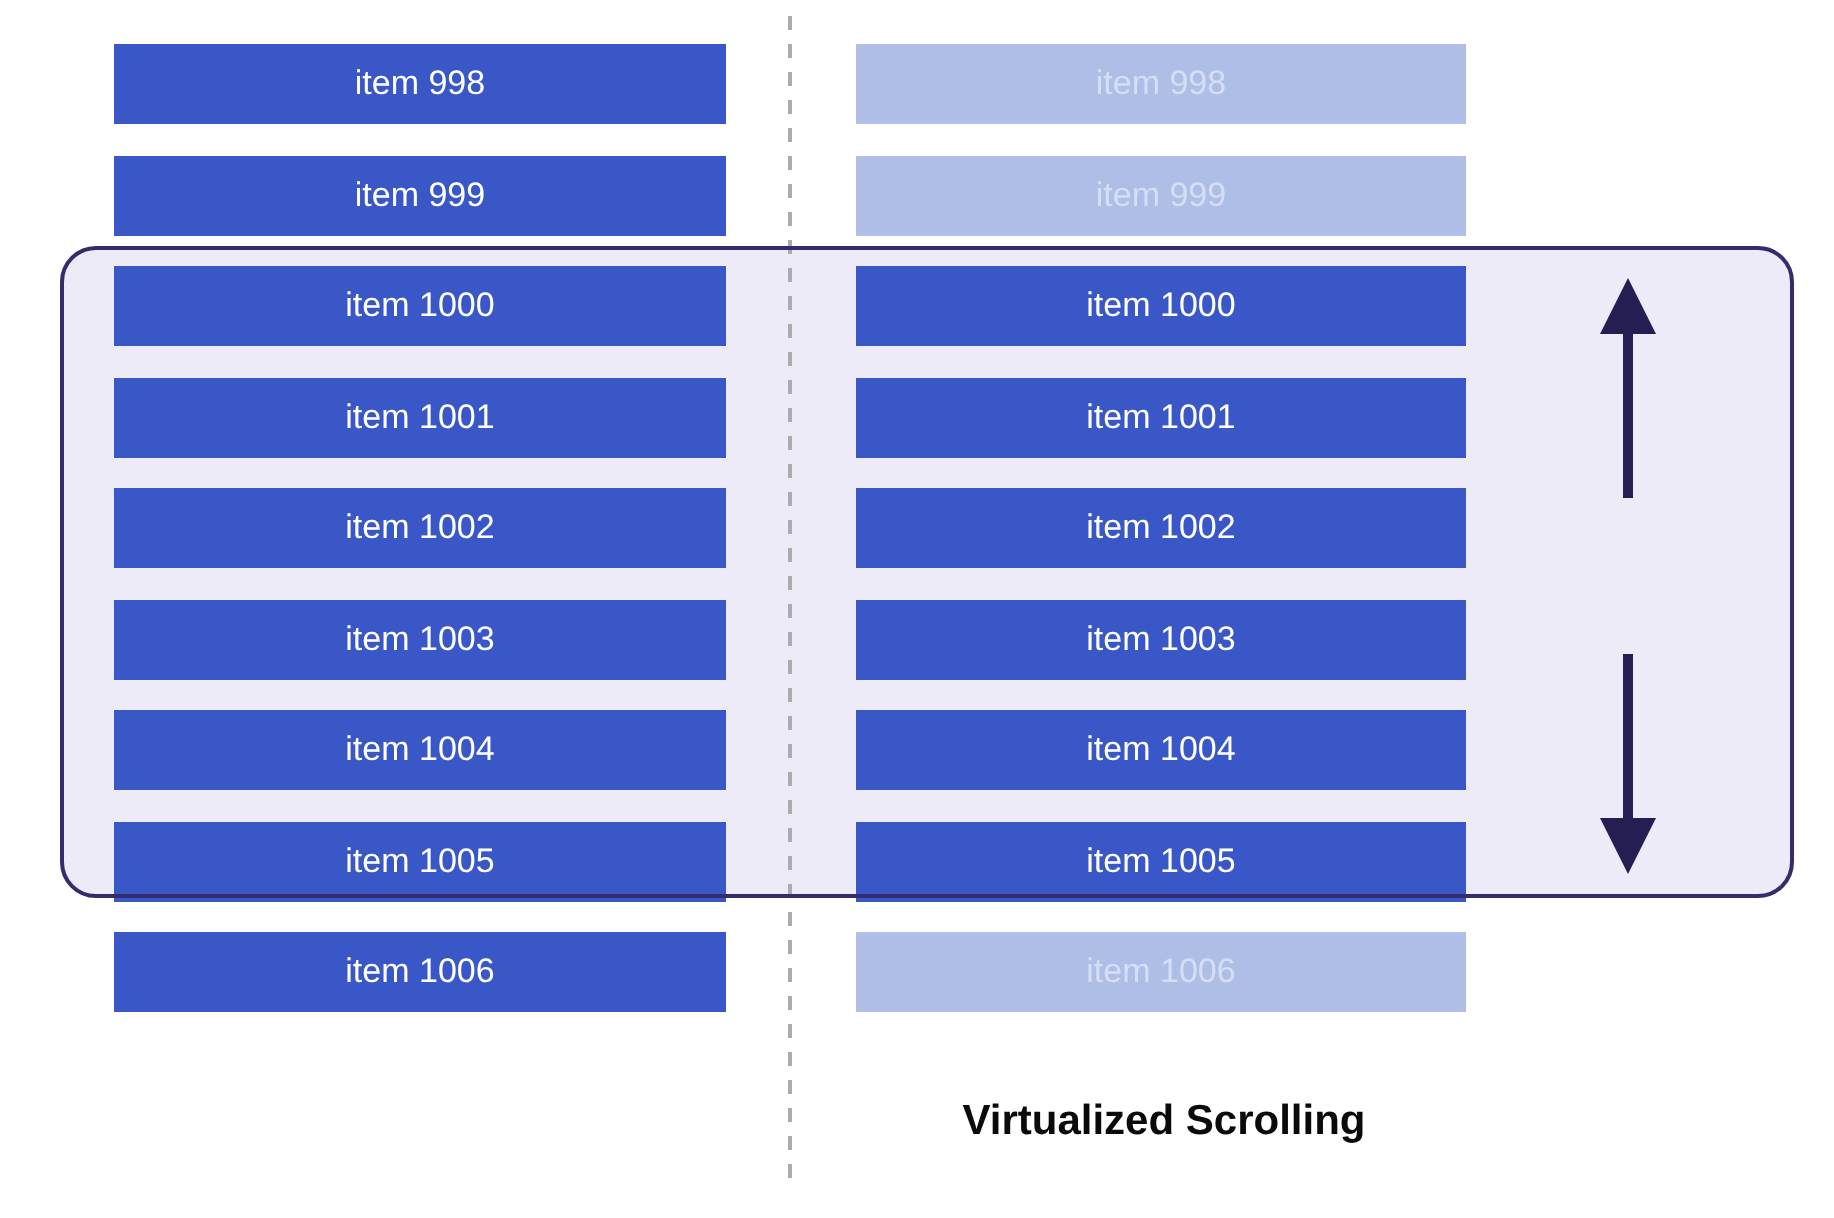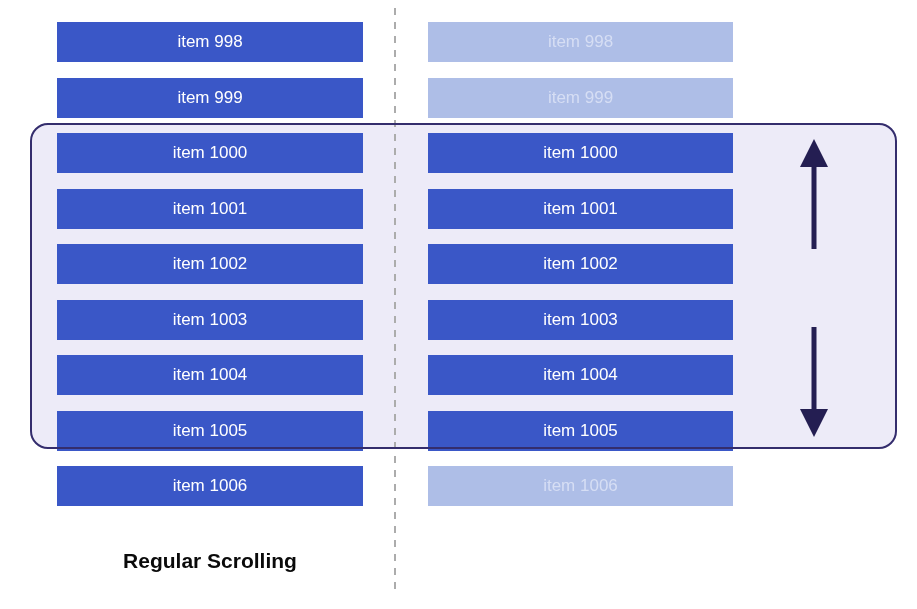--- a/index.html
+++ b/index.html
@@ -119,16 +119,16 @@
   <div class="viewport-border"></div>
 
   <svg class="arrow" width="50" height="302" viewBox="0 0 50 302">
     <polygon points="25,2 11,30 39,30" fill="currentColor"></polygon>
     <rect x="22.5" y="26" width="5" height="86" fill="currentColor"></rect>
     <rect x="22.5" y="190" width="5" height="84" fill="currentColor"></rect>
     <polygon points="25,300 11,272 39,272" fill="currentColor"></polygon>
   </svg>
 
 
-  <div class="col-label left">Regular Scrolling</div>
 
+  <div class="col-label right">Virtualized Scrolling</div>
 
 </div>
 
 </body></html>

